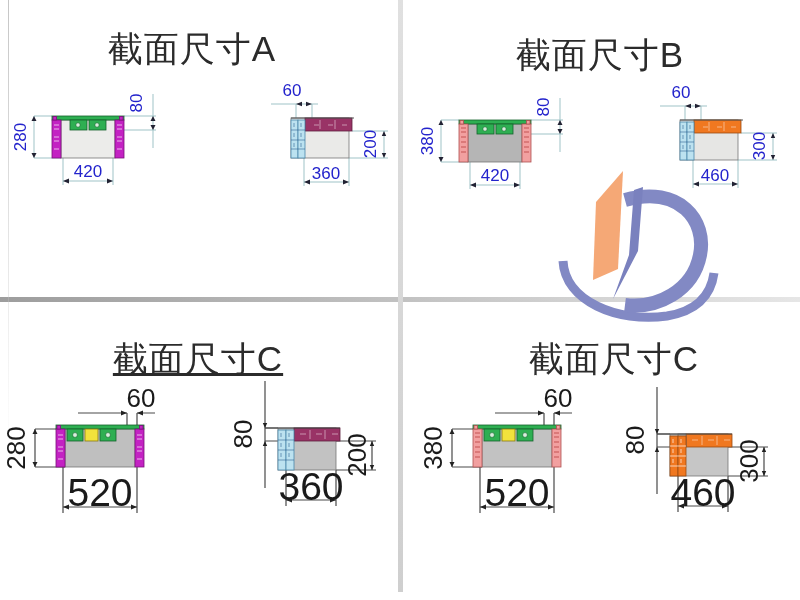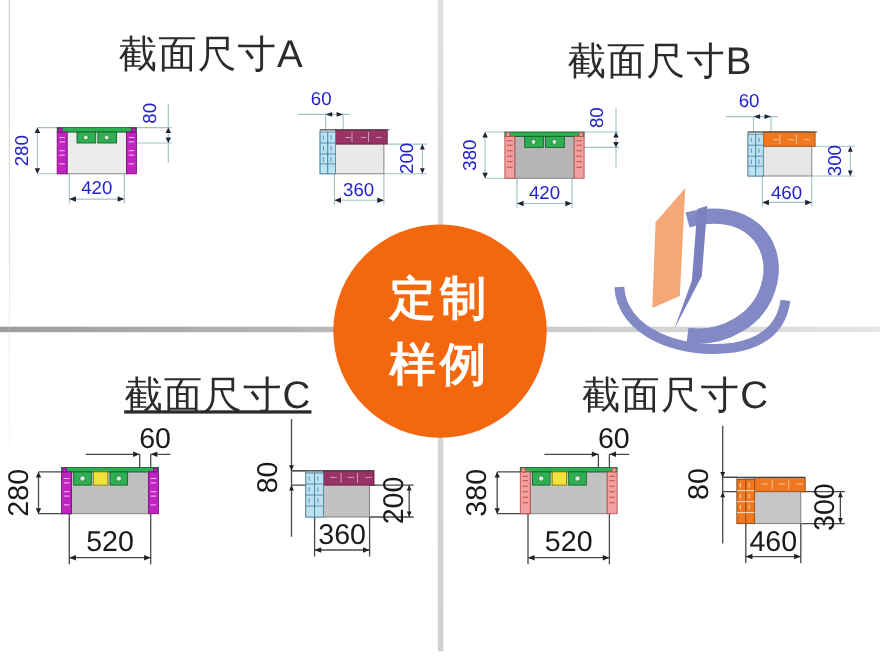--- a/index.html
+++ b/index.html
@@ -8,21 +8,21 @@
   .divider-h{position:absolute;left:0;top:297px;width:800px;height:5px;background:linear-gradient(to right,#9d9d9d,#e6e6e6);z-index:1;}
   .divider-v{position:absolute;left:398px;top:0;width:5px;height:592px;background:linear-gradient(to bottom,#e0e0e0,#cfcfcf);z-index:1;}
   .accent-line{position:absolute;left:8px;top:0;width:1px;height:450px;background:linear-gradient(to bottom,#c6c6c6,rgba(198,198,198,0));z-index:1;}
   .sec-title{position:absolute;transform:translateX(-50%);font-size:35px;color:#2b2b2b;letter-spacing:1px;white-space:nowrap;z-index:2;}
   .drawing{position:absolute;z-index:2;}
   .drawing svg{position:absolute;left:0;top:0;width:100%;height:100%;}
   .dim{position:absolute;transform:translate(-50%,-50%);white-space:nowrap;line-height:1;}
   .dim.vert{transform:translate(-50%,-50%) rotate(-90deg);}
   .theme-blue .dim{color:#2323cc;font-size:17px;}
   .theme-dark .dim{color:#1a1a1a;font-size:26px;}
-  .theme-dark .dim.big{font-size:26px;}
+  .theme-dark .dim.big{font-size:39px;}
   .theme-blue svg .dl{stroke:#9fc3c7;stroke-width:1;fill:none;}
   .theme-dark svg .dl{stroke:#4a4a4a;stroke-width:1.2;fill:none;}
   .theme-blue svg .ar{fill:#223;}
   .theme-dark svg .ar{fill:#222;}
   svg .bd{stroke:#777;stroke-width:0.8;}
   svg .grn{fill:#2eaf52;stroke:#14632c;stroke-width:0.8;}
   svg .ylw{fill:#f2e23c;stroke:#8a7a10;stroke-width:0.8;}
   svg .mag{fill:#c322c3;stroke:#7a107a;stroke-width:0.8;}
   svg .pnk{fill:#f2a0a0;stroke:#b05050;stroke-width:0.8;}
   svg .pur{fill:#993366;stroke:#5c1f3d;stroke-width:0.8;}
@@ -238,18 +238,14 @@
     <span class="dim big" style="left:85px;top:110px;">460</span>
   </div>
 
   <svg class="logo" viewBox="0 0 215 162">
     <path d="M 18,98 C 20,138 72,160 122,153 C 152,148 166,132 169,110" stroke="#8289c4" stroke-width="9" fill="none"></path>
     <path d="M 80,37 C 135,22 162,58 155,92 C 148,128 112,146 80,142" stroke="#8289c4" stroke-width="14" fill="none"></path>
     <polygon points="78,8 51,39 48,117 73,106" fill="#f5a876"></polygon>
     <polygon points="89,27 98,24 93,88 68,136 84,92" fill="#7a81be"></polygon>
   </svg>
 
-  <div class="badge">
-    <span>定制</span>
-    <span>样例</span>
-  </div>
 
 </div>
 
 </body></html>

